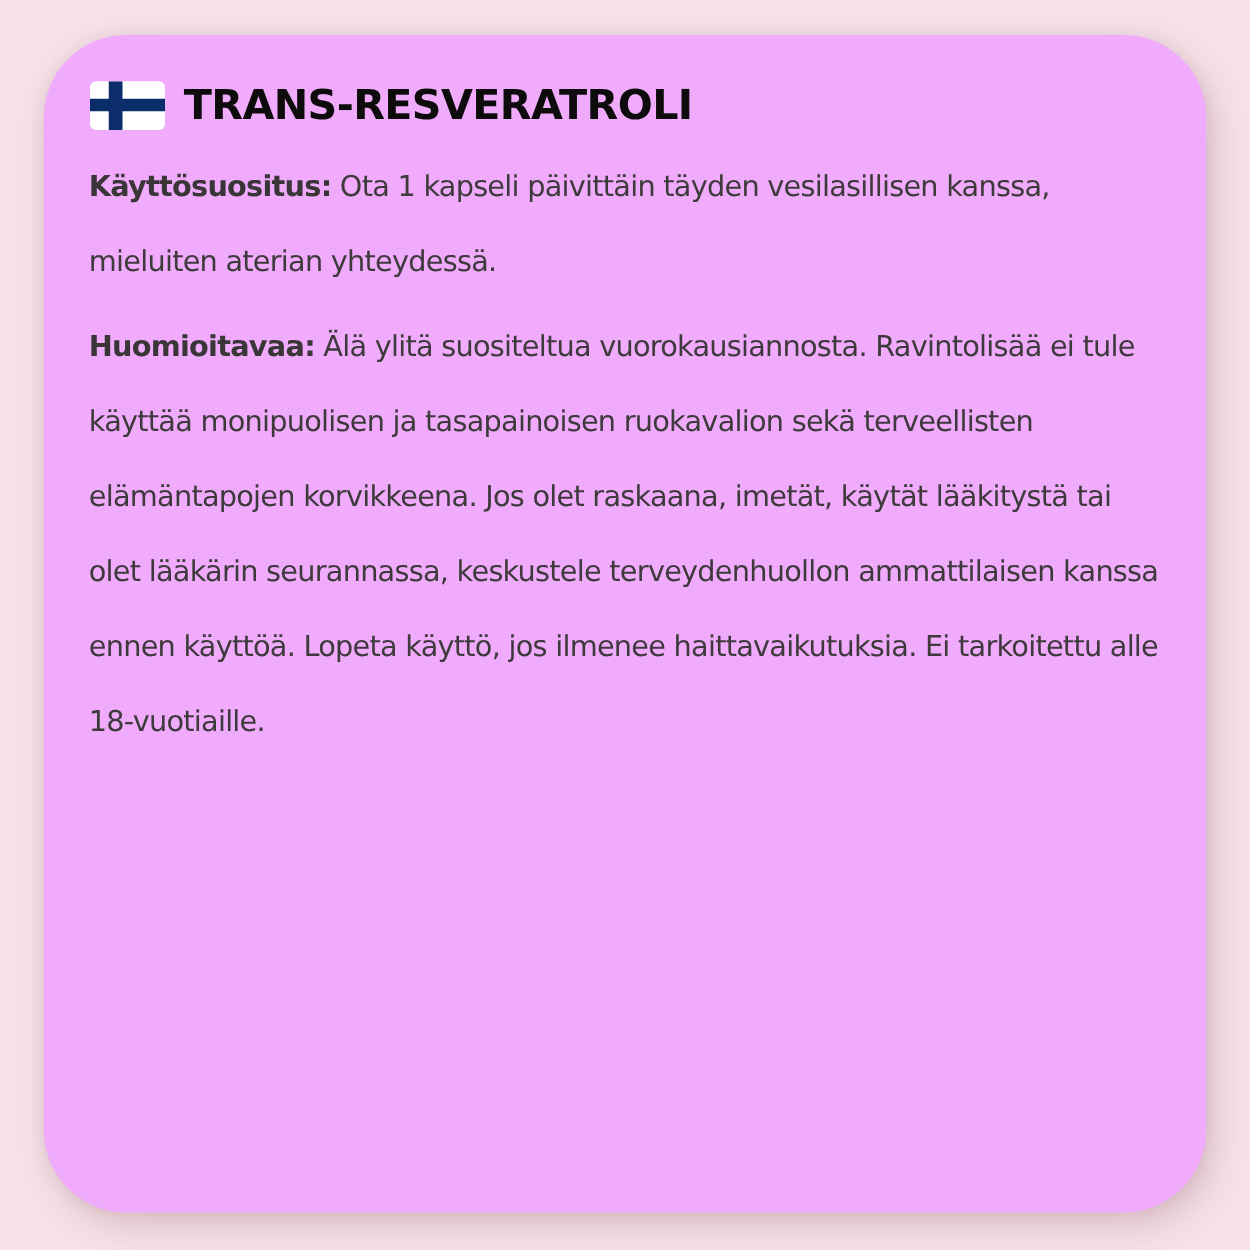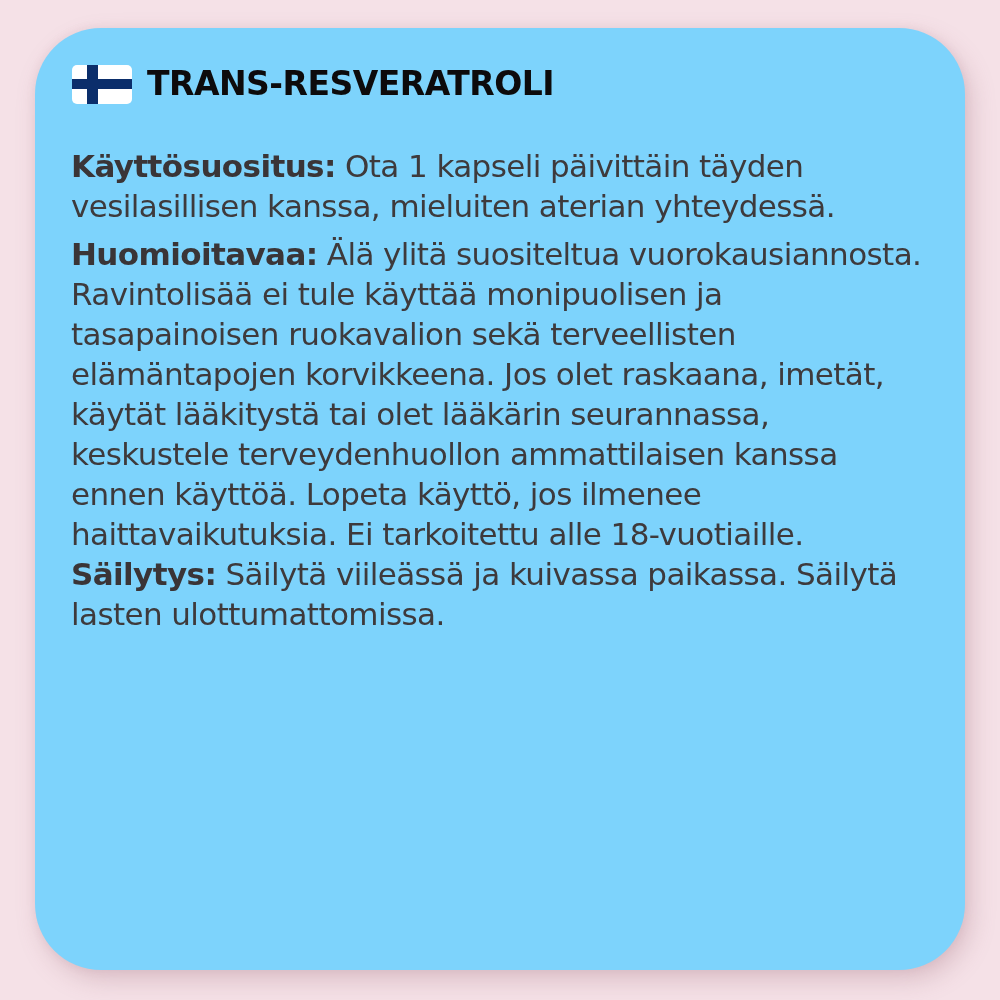--- a/index.html
+++ b/index.html
@@ -13,21 +13,21 @@
     position: relative;
     overflow: hidden;
     font-family: "Liberation Sans", "DejaVu Sans", sans-serif;
   }
   .card {
     position: absolute;
     left: 35px;
     top: 28px;
     width: 930px;
     height: 942px;
-    background: #7dd3fc;
+    background: #f0abfc;
     border-radius: 66px;
     box-shadow: 6px 10px 24px rgba(150, 100, 115, 0.28), 0 0 10px rgba(150,100,115,0.10);
     box-sizing: border-box;
   }
   .header {
     position: absolute;
     left: 37px;
     top: 36px;
     display: flex;
     align-items: center;
@@ -59,25 +59,25 @@
     font-family: "DejaVu Sans", sans-serif;
     font-weight: bold;
     font-size: 33px;
     letter-spacing: -0.5px;
     color: #0d0b0c;
     line-height: 40px;
   }
   .content {
     position: absolute;
     left: 36px;
-    top: 118px;
+    top: 92px;
     width: 860px;
     font-family: "DejaVu Sans", sans-serif;
-    font-size: 31px;
-    line-height: 40px;
+    font-size: 23px;
+    line-height: 60px;
     color: #3e3a3c;
     letter-spacing: -0.6px;
   }
   .section { margin: 0; }
   .section.gap-small { margin-top: 8px; }
   .section.gap-none { margin-top: 0; }
   .section.gap-large { margin-top: 22px; }
   .label {
     font-weight: bold;
     color: #3a3537;
@@ -95,17 +95,14 @@
     <div class="title">TRANS-RESVERATROLI</div>
   </div>
 
   <div class="content">
     <p class="section">
       <span class="label">Käyttösuositus:</span><span> Ota 1 kapseli päivittäin täyden vesilasillisen kanssa, mieluiten aterian yhteydessä.</span>
     </p>
     <p class="section gap-small">
       <span class="label">Huomioitavaa:</span><span> Älä ylitä suositeltua vuorokausiannosta. Ravintolisää ei tule käyttää monipuolisen ja tasapainoisen ruokavalion sekä terveellisten elämäntapojen korvikkeena. Jos olet raskaana, imetät, käytät lääkitystä tai olet lääkärin seurannassa, keskustele terveydenhuollon ammattilaisen kanssa ennen käyttöä. Lopeta käyttö, jos ilmenee haittavaikutuksia. Ei tarkoitettu alle 18-vuotiaille.</span>
     </p>
-    <p class="section gap-none">
-      <span class="label">Säilytys:</span><span> Säilytä viileässä ja kuivassa paikassa. Säilytä lasten ulottumattomissa.</span>
-    </p>
   </div>
 </div>
 
 </body></html>

